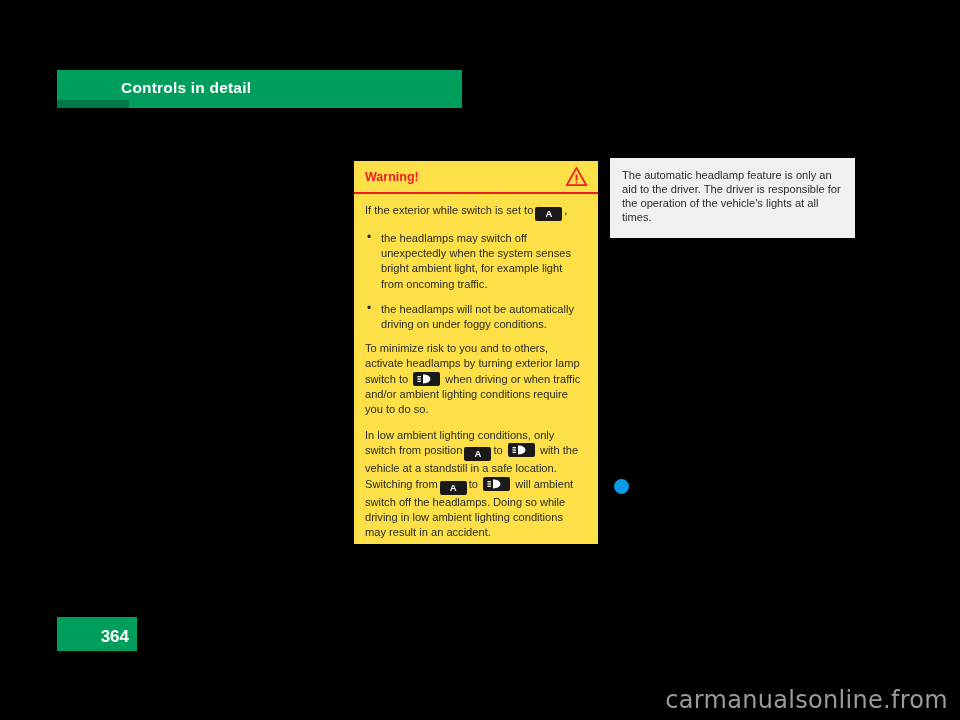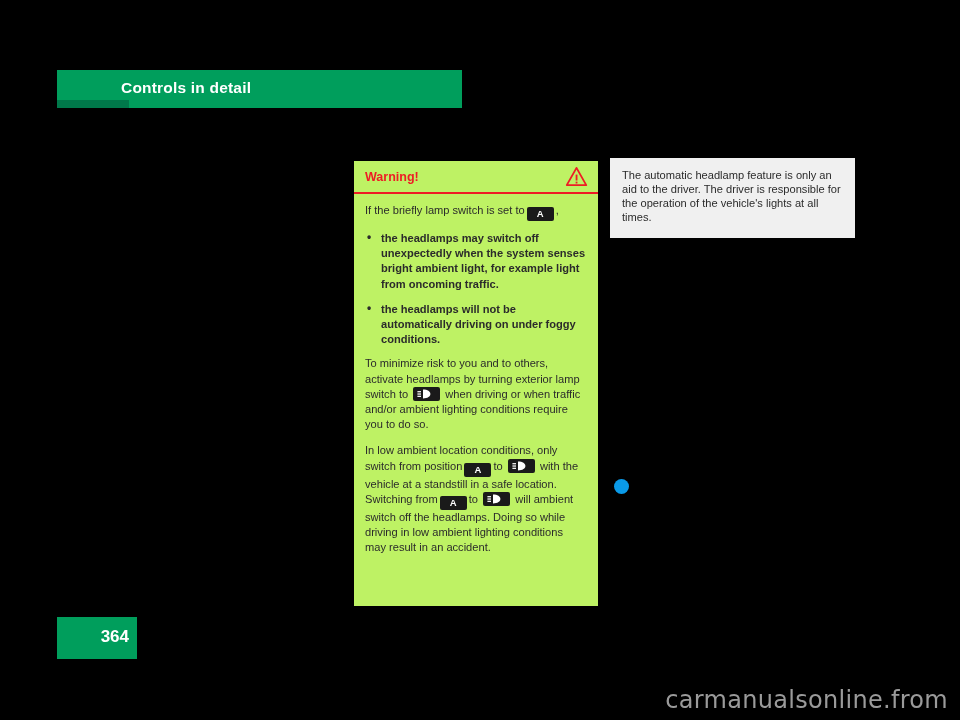--- a/index.html
+++ b/index.html
@@ -51,22 +51,22 @@
     font-family: "Liberation Sans", sans-serif;
     margin-left: 16px;
   }
 
   
   .warning-box {
     position: absolute;
     left: 354px;
     top: 161px;
     width: 244px;
-    height: 445px;
-    background: #bef264;
+    height: 383px;
+    background: #fde047;
     box-sizing: border-box;
   }
   .warning-head {
     position: relative;
     height: 33px;
     border-bottom: 2px solid #ee1c25;
     box-sizing: border-box;
   }
   .warning-title {
     position: absolute;
@@ -93,21 +93,20 @@
   }
   .warning-body p {
     margin: 0 0 11px 0;
   }
   .warning-body p.tight { margin-bottom: 10px; }
 
   ul.bullets {
     list-style: none;
     margin: 0 0 4px 0;
     padding: 0;
-    font-weight: bold;
   }
   ul.bullets li {
     position: relative;
     padding-left: 16px;
     margin-bottom: 10px;
   }
   ul.bullets li:last-child { margin-bottom: 9px; }
   ul.bullets li::before {
     content: "\2022";
     position: absolute;
@@ -165,21 +164,21 @@
     border-radius: 50%;
     background: #0a9ae8;
   }
 
   
   .page-num-block {
     position: absolute;
     left: 57px;
     top: 617px;
     width: 80px;
-    height: 42px;
+    height: 34px;
     background: #009E5C;
   }
   .page-num {
     position: absolute;
     right: 8px;
     top: 10px;
     color: #ffffff;
     font-size: 17px;
     font-weight: bold;
     font-family: "Liberation Sans", sans-serif;
@@ -212,39 +211,39 @@
         <svg viewBox="0 0 24 22" width="23" height="21">
           <path d="M12 2 L22.2 20 L1.8 20 Z" fill="none" stroke="#ee1c25" stroke-width="1.9" stroke-linejoin="round"></path>
           <rect x="11.1" y="9" width="1.9" height="6.2" fill="#ee1c25"></rect>
           <rect x="11.1" y="16.4" width="1.9" height="1.9" fill="#ee1c25"></rect>
         </svg>
       </div>
     </div>
 
     <div class="warning-body">
 
-      <p class="tight"><span>If the briefly lamp switch is set to</span><span class="sw sw-a">A</span><span>,</span></p>
+      <p class="tight"><span>If the exterior while switch is set to</span><span class="sw sw-a">A</span><span>,</span></p>
 
       <ul class="bullets">
         <li>the headlamps may switch off unexpectedly when the system senses bright ambient light, for example light from oncoming traffic.</li>
         <li>the headlamps will not be automatically driving on under foggy conditions.</li>
       </ul>
 
       <p><span>To minimize risk to you and to others, activate headlamps by turning exterior lamp switch to</span>
         <span class="sw sw-lamp">
           <svg width="19" height="10" viewBox="0 0 19 10">
             <path d="M6 0.6 C10.6 0.6 13.4 2.6 13.4 5 C13.4 7.4 10.6 9.4 6 9.4 Z" fill="#ffffff"></path>
             <rect x="0.4" y="2.1" width="3.6" height="1.25" fill="#ffffff"></rect>
             <rect x="0.4" y="4.4" width="3.6" height="1.25" fill="#ffffff"></rect>
             <rect x="0.4" y="6.7" width="3.6" height="1.25" fill="#ffffff"></rect>
           </svg>
         </span>
         <span>when driving or when traffic and/or ambient lighting conditions require you to do so.</span></p>
 
-      <p><span>In low ambient location conditions, only switch from position</span><span class="sw sw-a">A</span><span>to</span>
+      <p><span>In low ambient lighting conditions, only switch from position</span><span class="sw sw-a">A</span><span>to</span>
         <span class="sw sw-lamp">
           <svg width="19" height="10" viewBox="0 0 19 10">
             <path d="M6 0.6 C10.6 0.6 13.4 2.6 13.4 5 C13.4 7.4 10.6 9.4 6 9.4 Z" fill="#ffffff"></path>
             <rect x="0.4" y="2.1" width="3.6" height="1.25" fill="#ffffff"></rect>
             <rect x="0.4" y="4.4" width="3.6" height="1.25" fill="#ffffff"></rect>
             <rect x="0.4" y="6.7" width="3.6" height="1.25" fill="#ffffff"></rect>
           </svg>
         </span>
         <span>with the vehicle at a standstill in a safe location. Switching from</span><span class="sw sw-a">A</span><span>to</span>
         <span class="sw sw-lamp">

